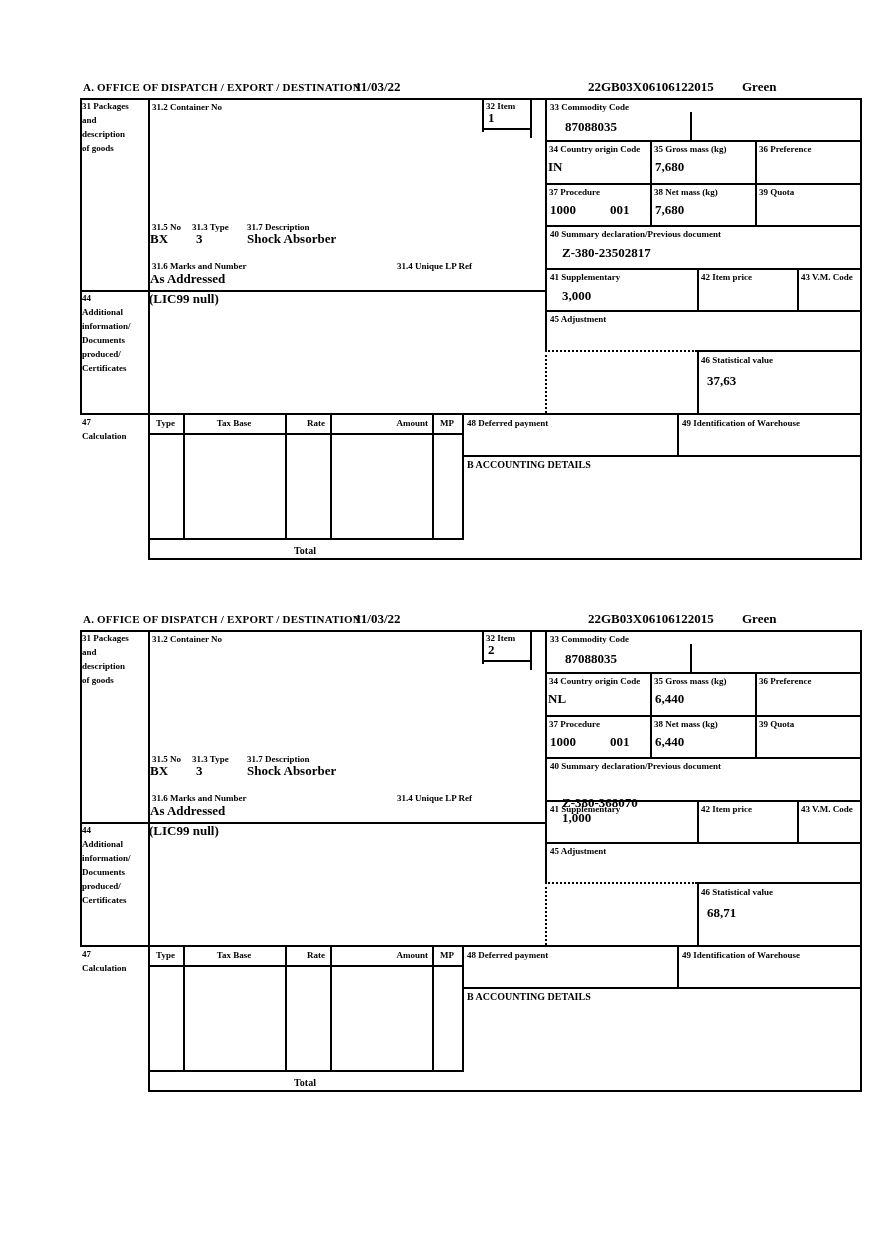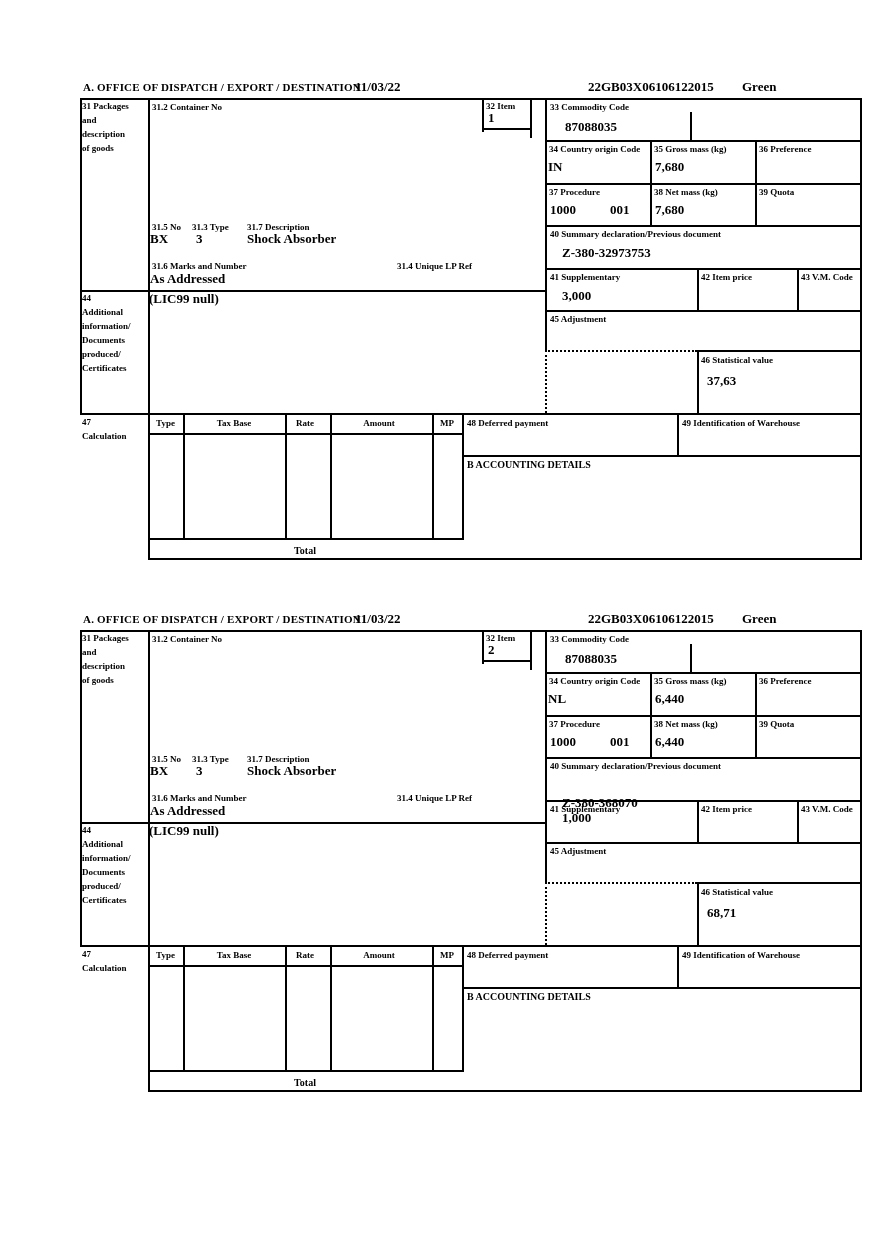--- a/index.html
+++ b/index.html
@@ -11,21 +11,21 @@
   .val{font-size:13px;font-weight:bold;line-height:14px;}
   .hdr{font-size:11px;font-weight:bold;letter-spacing:0.2px;}
   .hdrval{font-size:13px;font-weight:bold;}
   .bacc{font-size:10px;font-weight:bold;}
   .stack div{margin-bottom:4px;}
   .ln{position:absolute;background:#000;}
   .ln.dot{background:none;}
   .ln.dot.h{border-top:2px dotted #000;}
   .ln.dot.v{border-left:2px dotted #000;}
   .ctr{text-align:center;}
-  .rgt{text-align:center;}
+  .rgt{text-align:right;}
 </style>
 </head>
 <body>
 
   <div class="section" style="top: 0px;">
 
     <div class="t hdr" style="left:83px;top:81px;">A.  OFFICE OF DISPATCH / EXPORT / DESTINATION</div>
     <div class="t hdrval" style="left:355px;top:79px;">11/03/22</div>
     <div class="t hdrval" style="left:588px;top:79px;">22GB03X06106122015</div>
     <div class="t hdrval" style="left:742px;top:79px;">Green</div>
@@ -62,21 +62,21 @@
     <div class="t lbl" style="left:759px;top:144px;">36 Preference</div>
 
     <div class="t lbl" style="left:549px;top:187px;">37 Procedure</div>
     <div class="t val" style="left:550px;top:203px;">1000</div>
     <div class="t val" style="left:610px;top:203px;">001</div>
     <div class="t lbl" style="left:654px;top:187px;">38 Net mass (kg)</div>
     <div class="t val" style="left:655px;top:203px;">7,680</div>
     <div class="t lbl" style="left:759px;top:187px;">39 Quota</div>
 
     <div class="t lbl" style="left:550px;top:229px;">40 Summary declaration/Previous document</div>
-    <div class="t val" style="left:562px;top:246px;">Z-380-32973753</div>
+    <div class="t val" style="left:562px;top:246px;">Z-380-23502817</div>
 
     <div class="t lbl" style="left:550px;top:272px;">41 Supplementary</div>
     <div class="t val" style="left:562px;top:289px;">3,000</div>
     <div class="t lbl" style="left:701px;top:272px;">42 Item price</div>
     <div class="t lbl" style="left:801px;top:272px;">43 V.M. Code</div>
 
     <div class="t lbl stack" style="left:82px;top:293px;">
       <div>44</div>
       <div>Additional</div>
       <div>information/</div>

